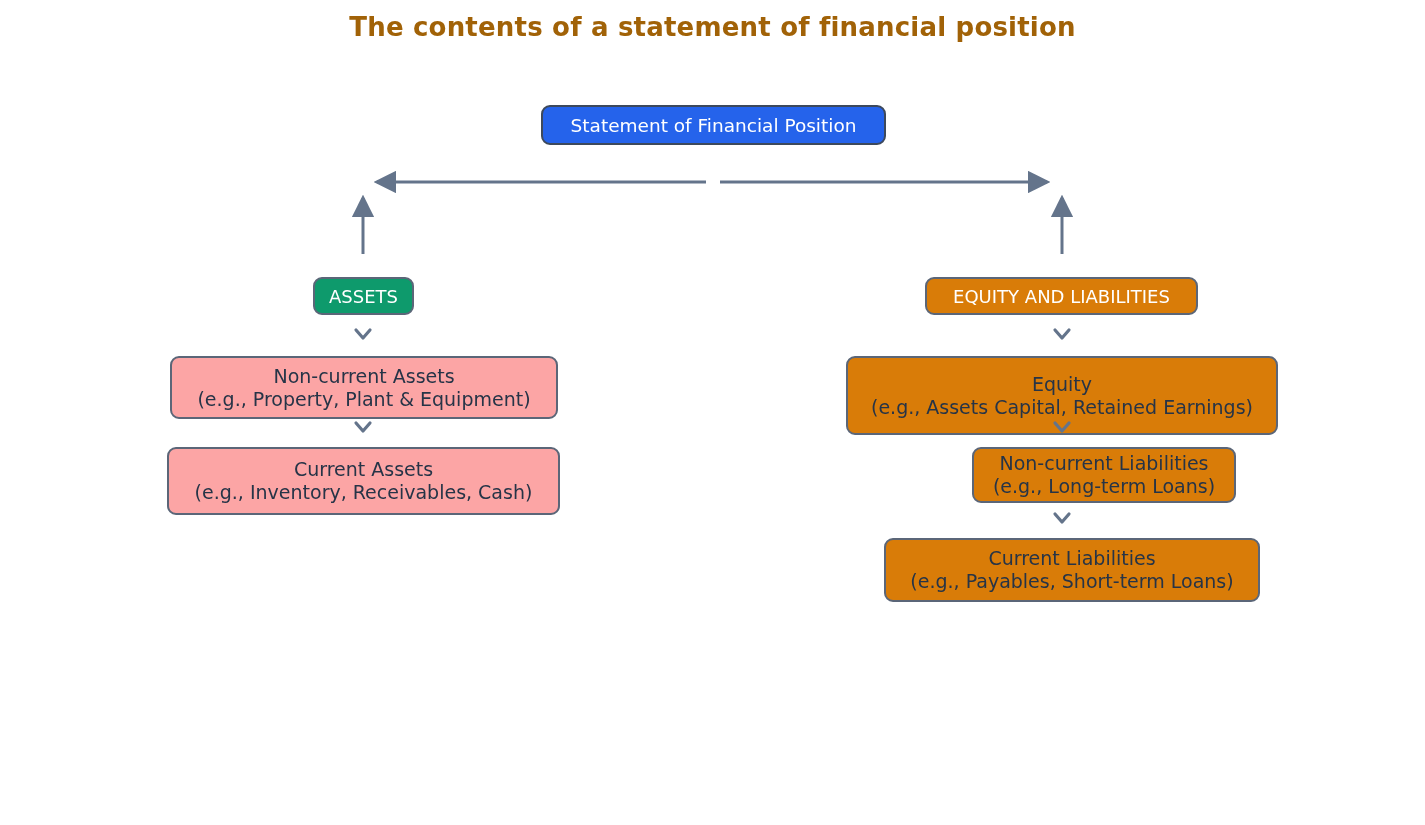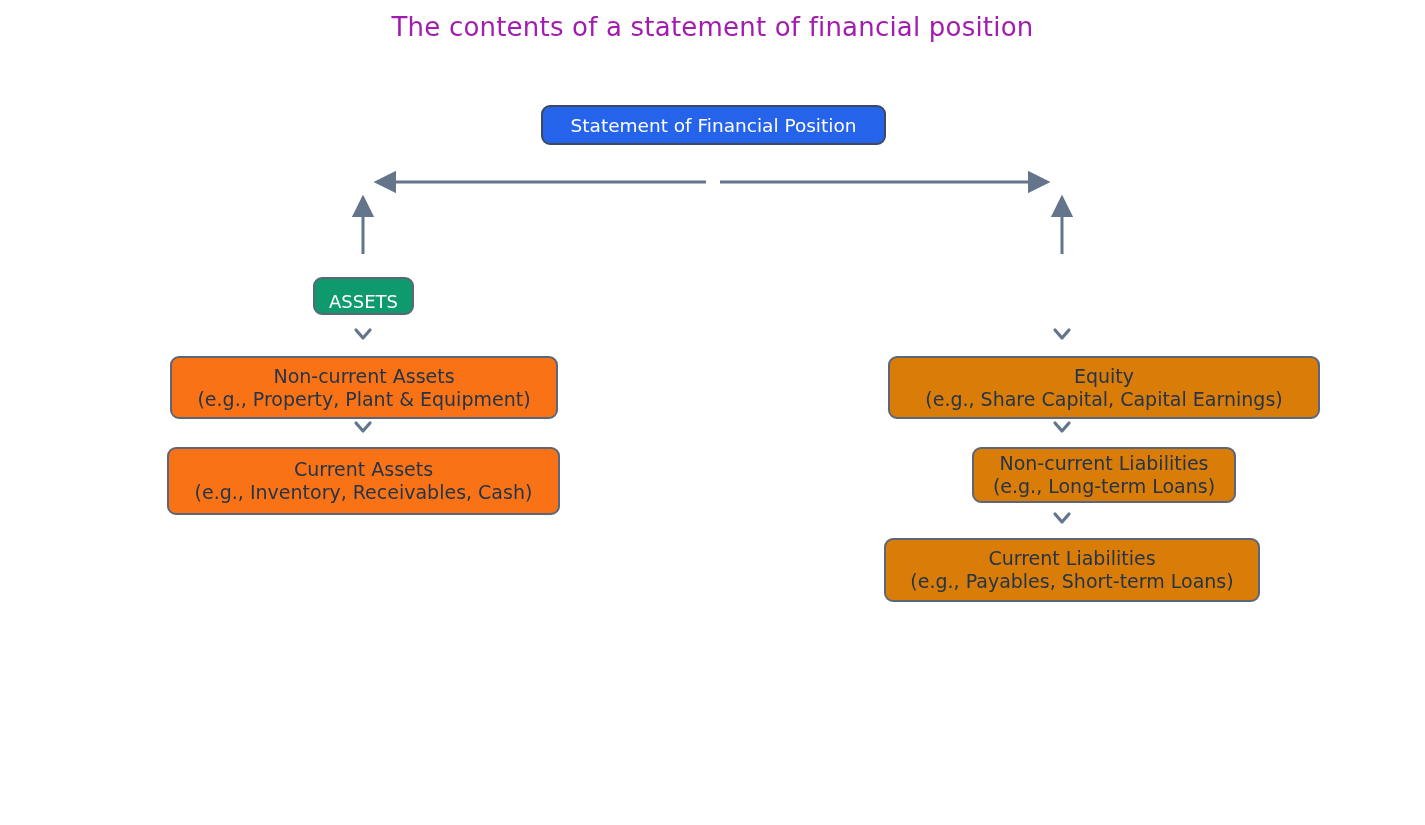--- a/index.html
+++ b/index.html
@@ -14,22 +14,22 @@
     background: #ffffff;
     overflow: hidden;
   }
   .page-title {
     position: absolute;
     top: 12px;
     left: 0;
     width: 100%;
     text-align: center;
     font-size: 26px;
-    font-weight: normal;
-    color: #a21caf;
+    font-weight: bold;
+    color: #a16207;
     letter-spacing: 0.2px;
   }
   .node {
     position: absolute;
     display: flex;
     flex-direction: column;
     align-items: center;
     justify-content: center;
     text-align: center;
     border: 2px solid #5b6678;
@@ -40,31 +40,31 @@
     left: 541px; top: 105px; width: 345px; height: 40px;
     background: #2563eb;
     color: #ffffff;
     font-size: 18.5px;
     border-color: #3d495c;
   }
   .node-head {
     color: #ffffff;
     font-size: 18px;
   }
-  .node-head-assets   { left: 313px; top: 277px; width: 101px; height: 38px; background: #0e9a6c; justify-content: flex-end; }
+  .node-head-assets   { left: 313px; top: 277px; width: 101px; height: 38px; background: #0e9a6c; }
   .node-head-equity   { left: 925px; top: 277px; width: 273px; height: 38px; background: #d97c08; }
   .node-sub {
     font-size: 19px;
     color: #263447;
   }
-  .node-green  { background: #f97316; }
+  .node-green  { background: #fca5a5; }
   .node-orange { background: #d97c08; }
   .node-nca    { left: 170px; top: 356px; width: 388px; height: 63px; }
   .node-ca     { left: 167px; top: 447px; width: 393px; height: 68px; }
-  .node-equity { left: 846px; top: 356px; width: 432px; height: 63px; margin-left: 42px; }
+  .node-equity { left: 846px; top: 356px; width: 432px; height: 79px; }
   .node-ncl    { left: 972px; top: 447px; width: 264px; height: 56px; }
   .node-cl     { left: 874px; top: 538px; width: 376px; height: 64px; margin-left: 10px; }
   .connector-layer {
     position: absolute;
     left: 0; top: 0;
     width: 1425px;
     height: 825px;
     pointer-events: none;
   }
 </style>
@@ -75,33 +75,36 @@
 
   <div class="page-title">The contents of a statement of financial position</div>
 
   <div class="node node-root">
     <span>Statement of Financial Position</span>
   </div>
 
   <div class="node node-head node-head-assets">
     <span>ASSETS</span>
   </div>
+  <div class="node node-head node-head-equity">
+    <span>EQUITY AND LIABILITIES</span>
+  </div>
 
   <div class="node node-sub node-green node-nca">
     <span>Non-current Assets</span>
     <span>(e.g., Property, Plant &amp; Equipment)</span>
   </div>
   <div class="node node-sub node-green node-ca">
     <span>Current Assets</span>
     <span>(e.g., Inventory, Receivables, Cash)</span>
   </div>
 
   <div class="node node-sub node-orange node-equity">
     <span>Equity</span>
-    <span>(e.g., Share Capital, Capital Earnings)</span>
+    <span>(e.g., Assets Capital, Retained Earnings)</span>
   </div>
   <div class="node node-sub node-orange node-ncl">
     <span>Non-current Liabilities</span>
     <span>(e.g., Long-term Loans)</span>
   </div>
   <div class="node node-sub node-orange node-cl">
     <span>Current Liabilities</span>
     <span>(e.g., Payables, Short-term Loans)</span>
   </div>
 

